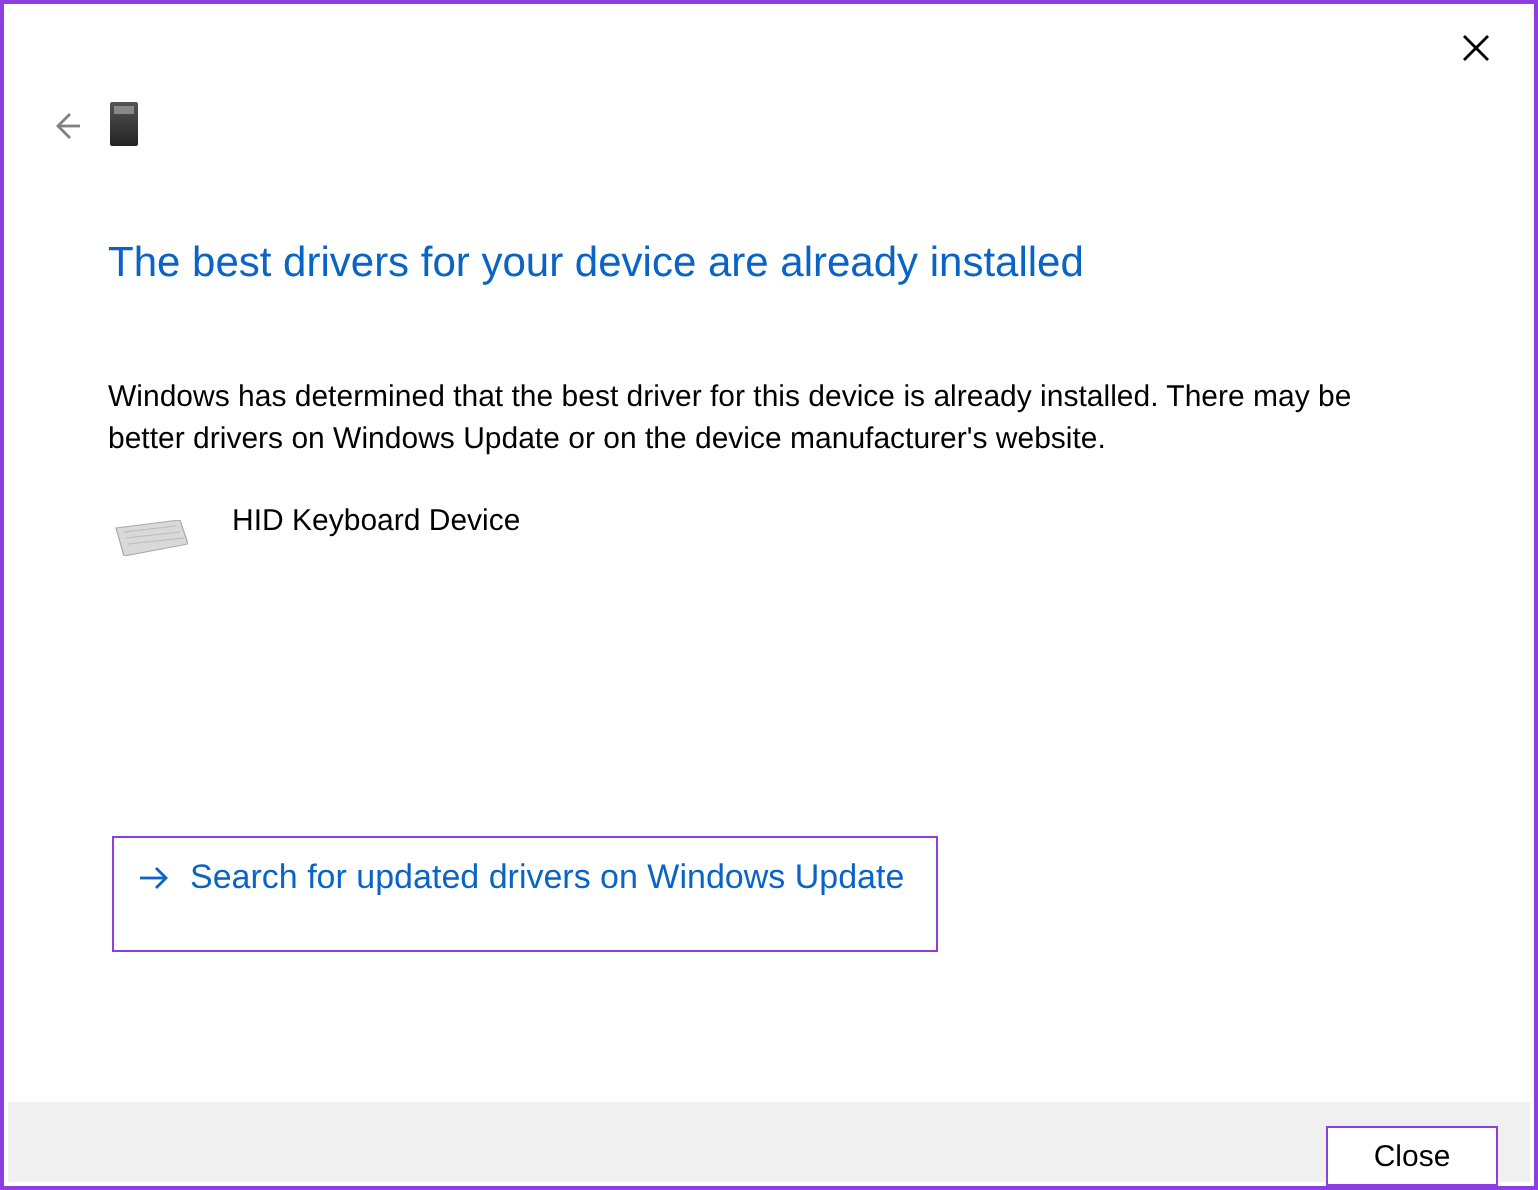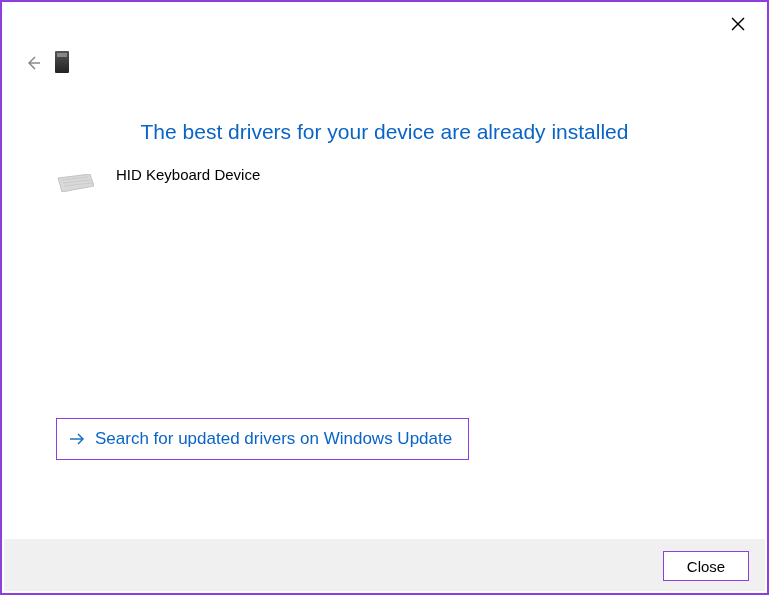--- a/index.html
+++ b/index.html
@@ -57,58 +57,57 @@
   
   .content {
     position:absolute;
     top:100px; left:52px; right:52px;
   }
   .main-heading {
     color:#0a64c6;
     font-size:21px;
     font-weight:400;
     margin:18px 0 0 0;
-    text-align:center;
   }
   .body-text {
     margin-top:44px;
     font-size:15px;
     line-height:1.4;
     max-width:640px;
   }
   .device-row {
     margin-top:22px;
     display:flex; align-items:flex-start; gap:22px;
   }
   .kbd-icon { width:40px; margin-top:8px; }
   .kbd-icon svg { display:block; }
   .device-name { font-size:15px; }
 
   .link-box {
     position:absolute;
     top:416px; left:54px;
     border:1px solid #8e3ee0;
-    padding:10px 16px 10px 12px;
+    padding:10px 16px 26px 12px;
     display:flex; align-items:center; gap:10px;
     cursor:default;
   }
   .link-box .arrow {
     color:#0a64c6;
     width:16px; height:16px;
   }
   .link-text {
     color:#0a64c6;
     font-size:17px;
   }
 
   
   .bottom-bar {
     position:absolute;
     left:2px; right:2px; bottom:2px;
-    height:52px;
+    height:40px;
     background:#f0f0f0;
   }
   .close-btn {
     position:absolute;
     right:16px; top:12px;
     width:86px; height:30px;
     border:1.5px solid #8e3ee0;
     background:#fff;
     font-family:inherit;
     font-size:15px;
@@ -134,20 +133,21 @@
         <line x1="5" y1="9" x2="16" y2="9" stroke="#808080" stroke-width="1.4"></line>
       </svg>
     </div>
     <div class="header">
       <div class="dev-icon"></div>
     </div>
   </div>
 
   <div class="content">
     <div class="main-heading">The best drivers for your device are already installed</div>
+    <div class="body-text">Windows has determined that the best driver for this device is already installed. There may be better drivers on Windows Update or on the device manufacturer's website.</div>
     <div class="device-row">
       <div class="kbd-icon">
         <svg viewBox="0 0 40 18" width="40" height="18">
           <polygon points="4,4 36,0 40,12 8,18" fill="#d9d9d9" stroke="#aaa" stroke-width="0.6"></polygon>
           <line x1="8" y1="6" x2="34" y2="3" stroke="#bbb" stroke-width="0.5"></line>
           <line x1="9" y1="9" x2="36" y2="6" stroke="#bbb" stroke-width="0.5"></line>
           <line x1="10" y1="12" x2="38" y2="9" stroke="#bbb" stroke-width="0.5"></line>
         </svg>
       </div>
       <div class="device-name">HID Keyboard Device</div>

